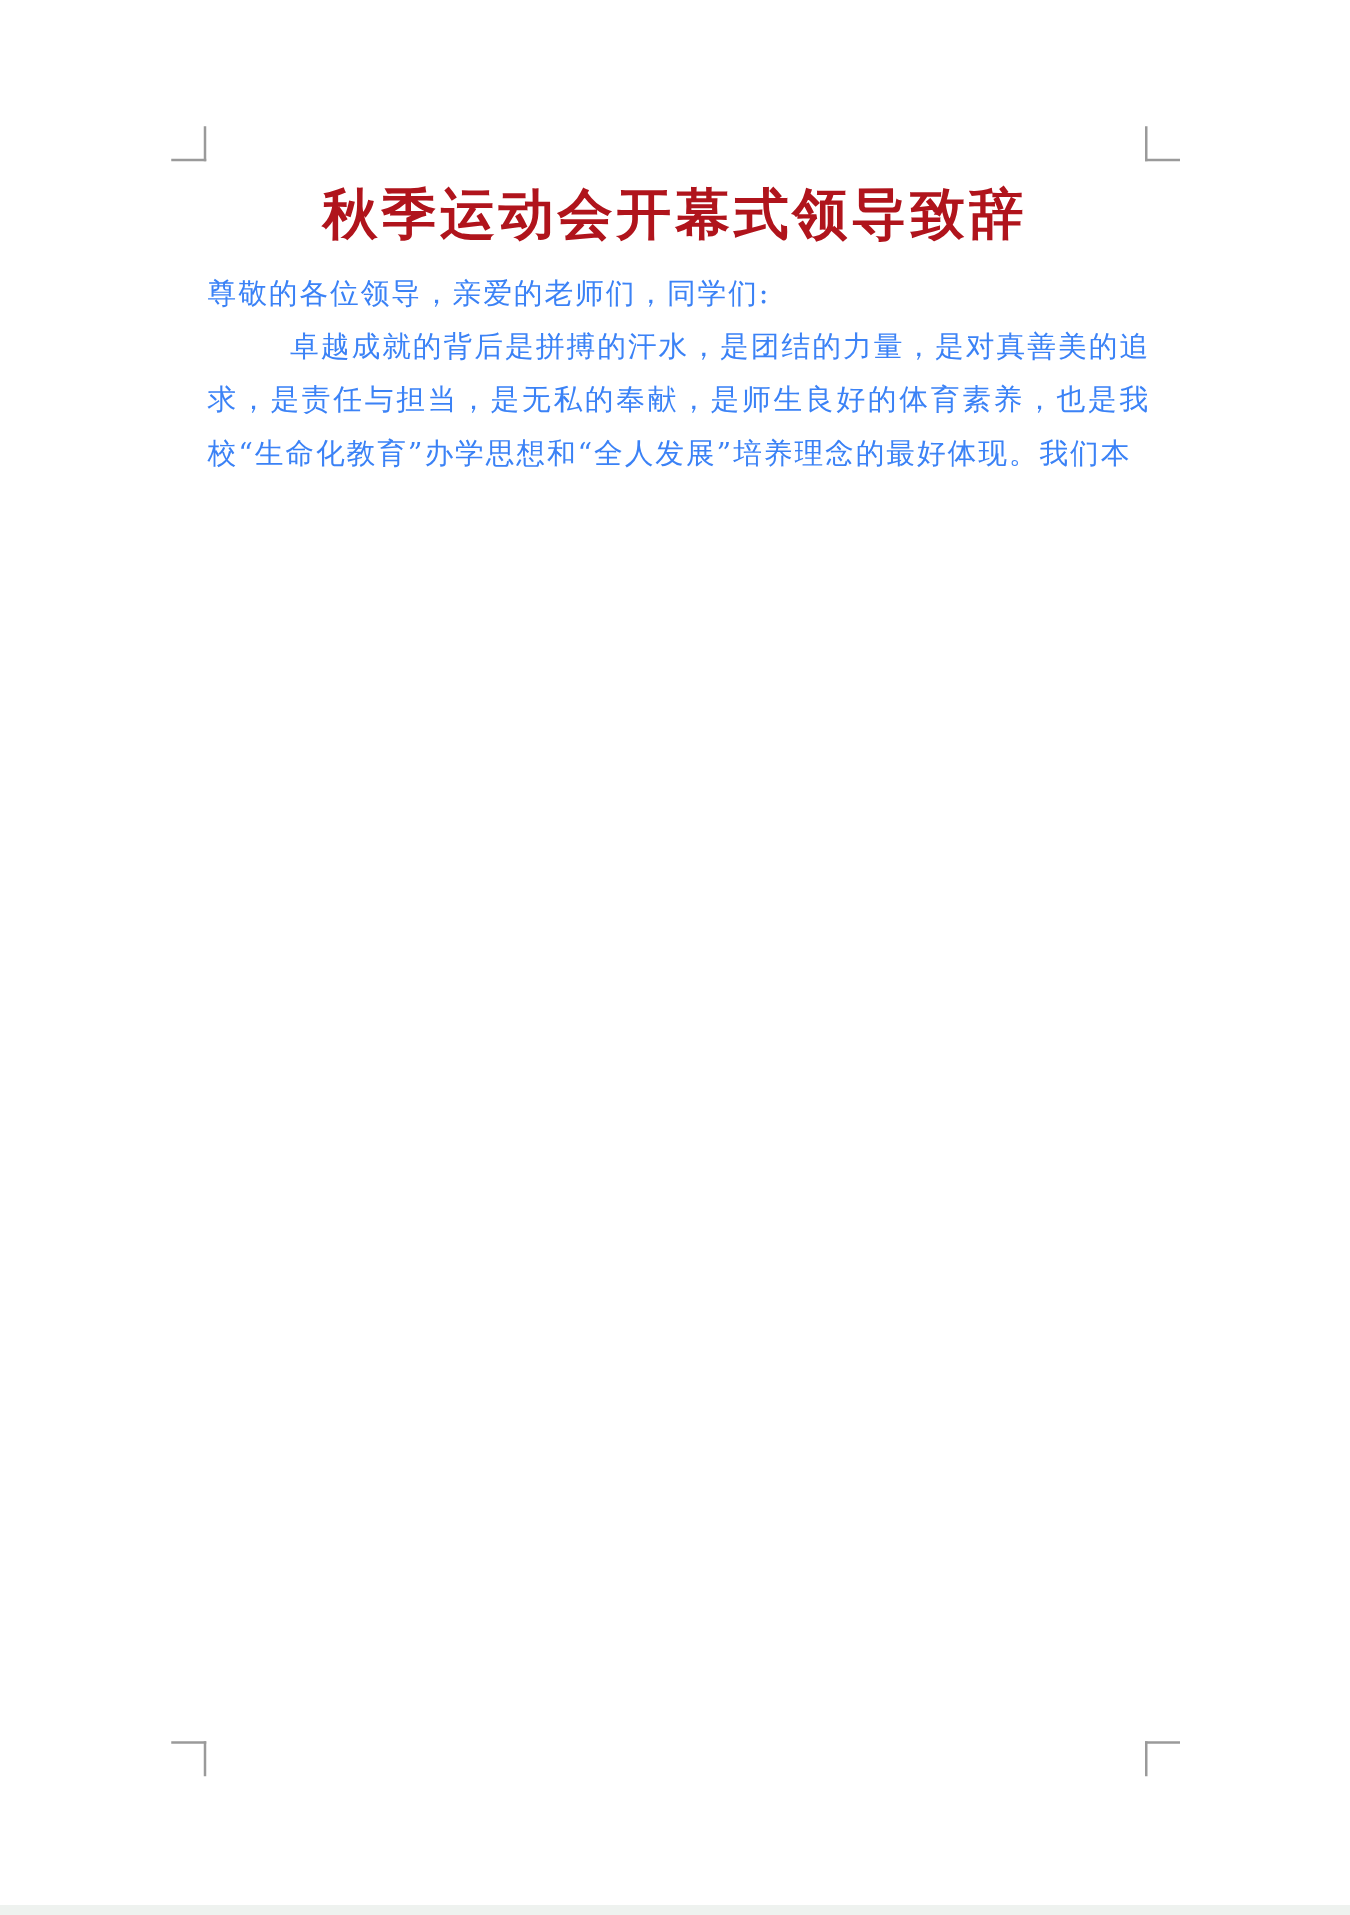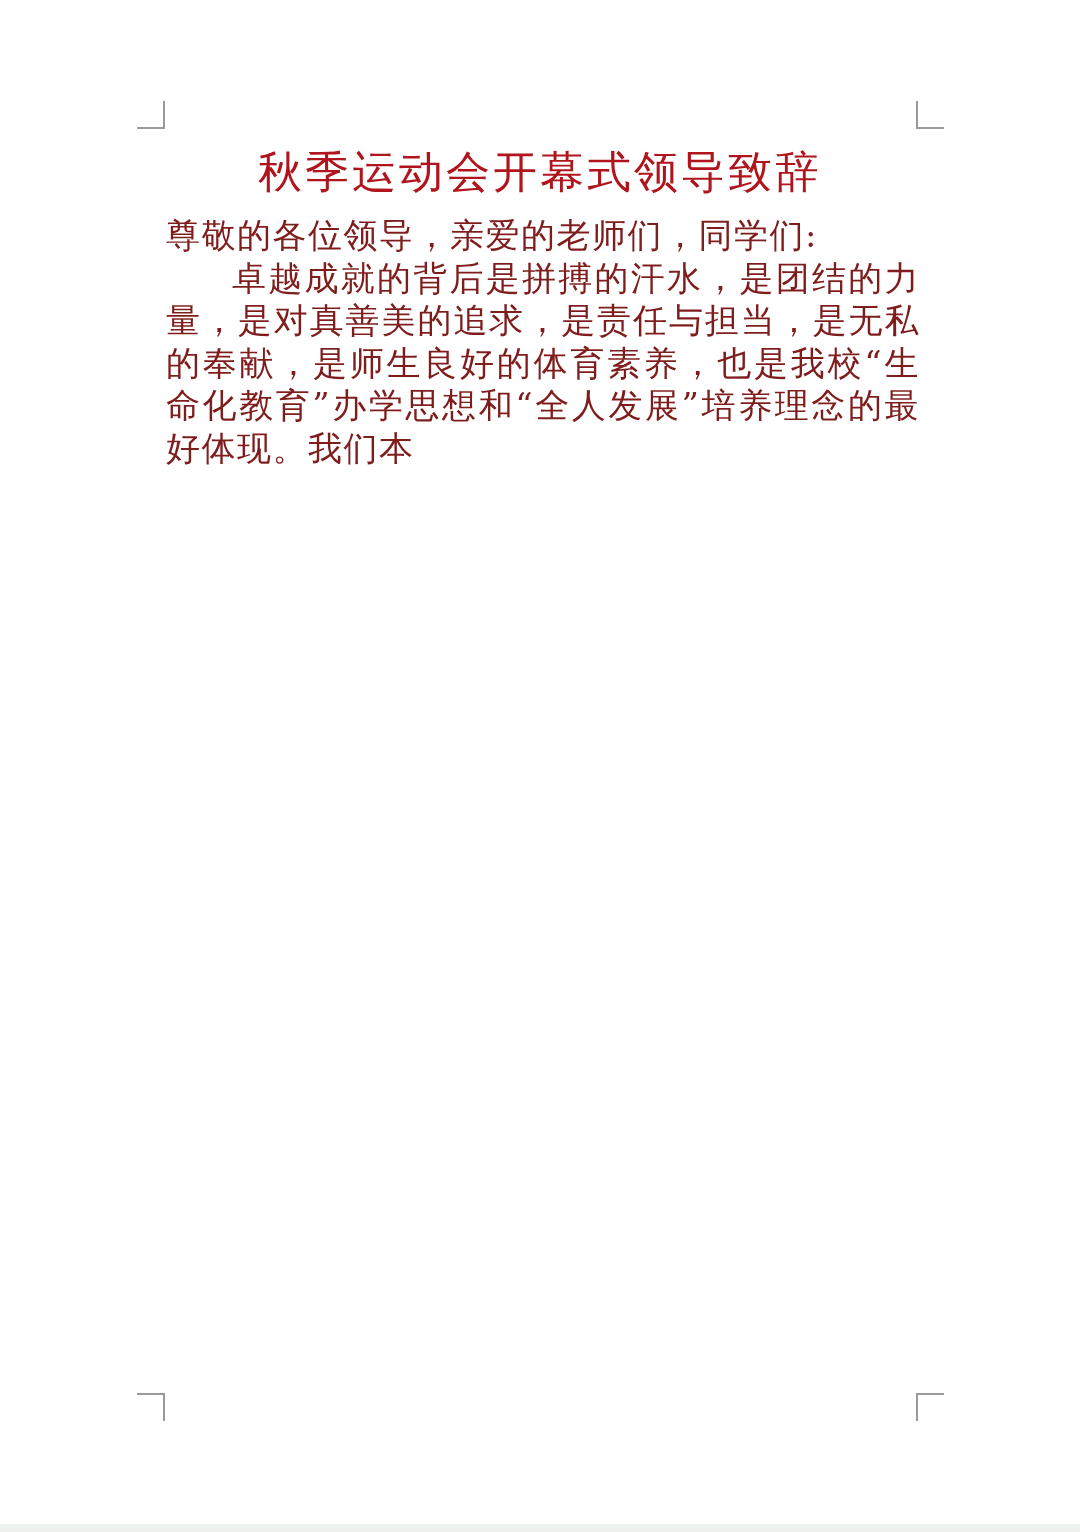--- a/index.html
+++ b/index.html
@@ -43,33 +43,33 @@
     .corner.bl { left: 137px; top: 1393px; border-right-width: 2px; border-top-width: 2px; }
     .corner.br { left: 916px; top: 1393px; border-left-width: 2px; border-top-width: 2px; }
 
     .title {
       position: absolute;
       left: 0;
       top: 142px;
       width: 1080px;
       text-align: center;
       font-size: 44px;
-      font-weight: normal;
+      font-weight: bold;
       letter-spacing: 3px;
       line-height: 60px;
       color: #b0141c;
     }
     .body-text {
       position: absolute;
       left: 166px;
       top: 214px;
       width: 754px;
-      font-size: 34px;
+      font-size: 23px;
       line-height: 42.6px;
-      color: #7f1d1d;
+      color: #3b82f6;
       letter-spacing: 1.5px;
     }
     .body-text p {
       margin: 0;
       text-align: justify;
       text-align-last: left;
     }
     .body-text p.indent {
       text-indent: 66px;
     }

